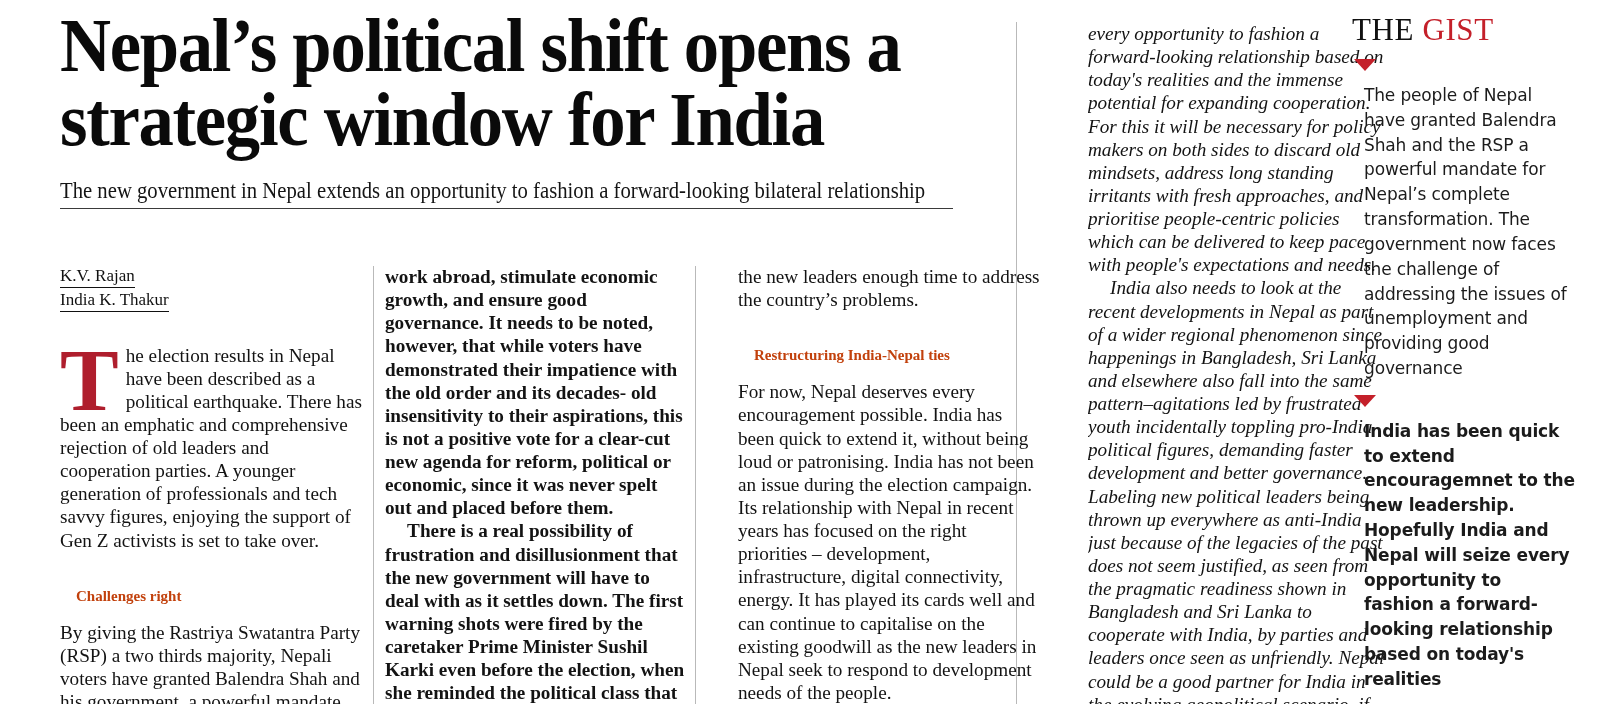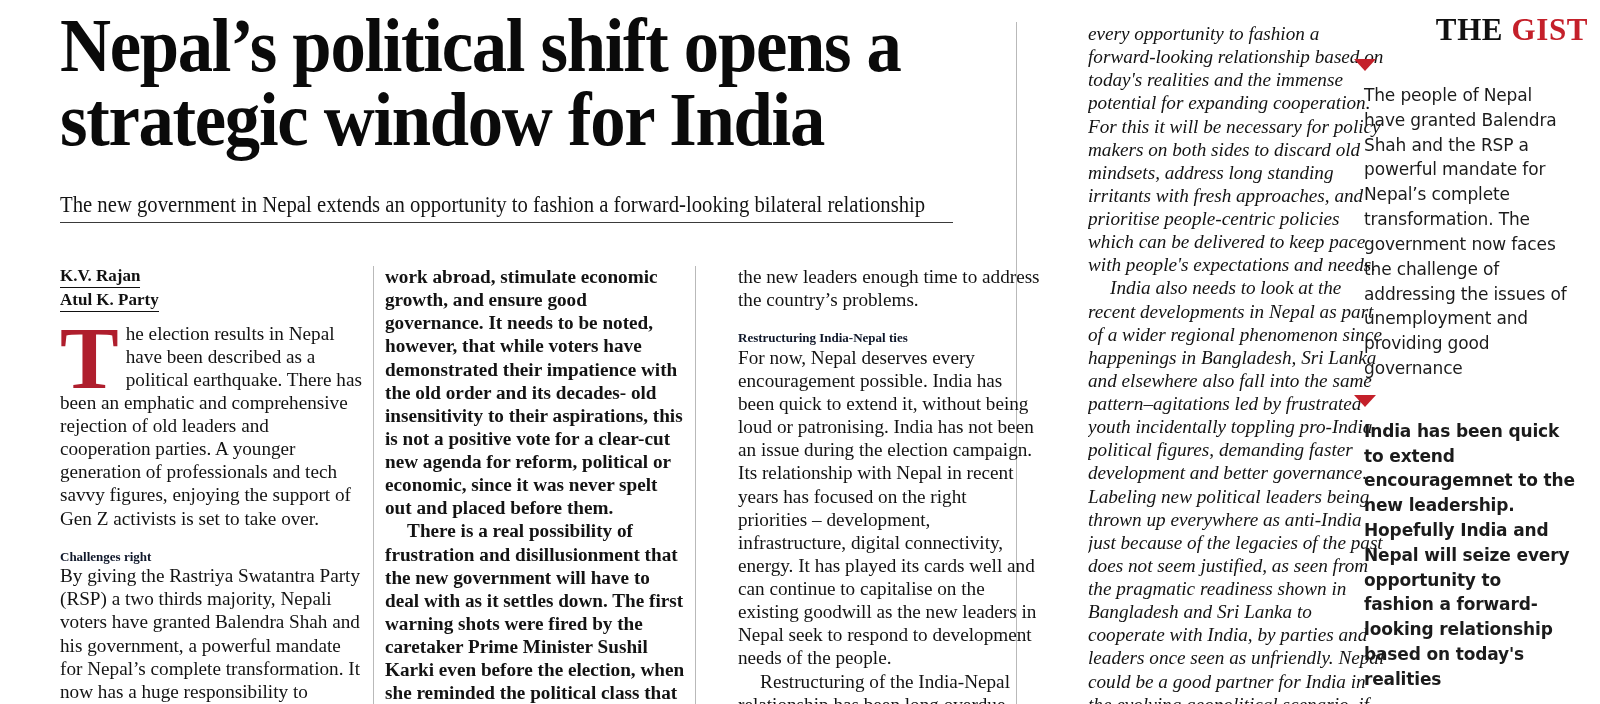--- a/index.html
+++ b/index.html
@@ -46,21 +46,21 @@
     font-size: 76px;
     line-height: 0.98;
     letter-spacing: -1.4px;
     margin: 0;
     color: #0a0a0a;
     transform: scaleX(0.93);
     transform-origin: left center;
     white-space: pre-line;
   }
   .subhead-wrap {
-    margin-top: 36px;
+    margin-top: 22px;
     border-bottom: 1.5px solid #3a3a3a;
     padding-bottom: 4px;
     width: 893px;
   }
   .subhead {
     font-family: "Liberation Serif", "DejaVu Serif", serif;
     font-weight: 400;
     font-size: 22.5px;
     line-height: 1.1;
     margin: 0;
@@ -94,22 +94,22 @@
     position: absolute;
     width: 1px;
     background: #b9b9b9;
   }
   .rule-1 { left: 373px; top: 266px; height: 438px; }
   .rule-2 { left: 695px; top: 266px; height: 438px; }
   .rule-3 { left: 1016px; top: 22px;  height: 682px; }
 
   
   .byline {
-    margin: 0 0 10px 0;
-    font-weight: 700;
+    margin: 0 0 32px 0;
+    font-weight: 400;
     font-size: 17px;
     line-height: 1.28;
   }
   .byline .bl-name {
     display: block;
     border-bottom: 1.4px solid #111;
     width: fit-content;
     padding-bottom: 0px;
   }
   .byline .bl-name + .bl-name { margin-top: 1px; }
@@ -119,25 +119,25 @@
     font-size: 19.2px;
     line-height: 1.205;
     text-align: left;
     color: #131313;
     hyphens: none;
   }
   p.body.indent { text-indent: 1.15em; }
   p.body + p.body { margin-top: 0; }
 
   .subhead-inline {
-    margin: 0;
+    margin: 16px;
     font-weight: 700;
-    font-size: 13px;
+    font-size: 15px;
     line-height: 1.2;
-    color: #0f172a;
+    color: #c2410c;
   }
   .gap { height: 19px; }
 
   
   .dropcap-para {
     position: relative;
   }
   .dropcap {
     float: left;
     font-family: "Liberation Serif", "DejaVu Serif", serif;
@@ -153,27 +153,26 @@
   .gist {
     position: absolute;
     left: 1352px;
     top: 0;
     width: 236px;
     height: 704px;
   }
   .gist-title {
     margin: 14px 0 0 0;
     font-family: "Liberation Serif", "DejaVu Serif", serif;
-    font-weight: 700;
+    font-weight: 400;
     font-size: 31px;
     letter-spacing: 0.6px;
     line-height: 1;
     color: #111111;
     white-space: nowrap;
-    text-align: right;
   }
   .gist-title .gist-red { color: #C4202A; }
 
   .gist-marker {
     width: 0;
     height: 0;
     border-left: 11px solid transparent;
     border-right: 11px solid transparent;
     border-top: 12px solid #C4202A;
     margin: 14px 0 11px 2px;
@@ -203,21 +202,21 @@
       </div>
     </div>
 
     <div class="rule rule-1"></div>
     <div class="rule rule-2"></div>
     <div class="rule rule-3"></div>
 
     <div class="col col-1">
       <div class="byline">
         <span class="bl-name">K.V. Rajan</span>
-        <span class="bl-name">Atul K. Party</span>
+        <span class="bl-name">India K. Thakur</span>
       </div>
 
       <p class="body dropcap-para">
         <span class="dropcap">T</span><span>he election results in Nepal have been described as a political earthquake. There has been an emphatic and comprehensive rejection of old leaders and cooperation parties. A younger generation of professionals and tech savvy figures, enjoying the support of Gen Z activists is set to take over.</span>
       </p>
 
       <div class="gap"></div>
 
       <p class="subhead-inline">Challenges right</p>
       <p class="body">By giving the Rastriya Swatantra Party (RSP) a two thirds majority, Nepali voters have granted Balendra Shah and his government, a powerful mandate for Nepal’s complete transformation. It now has a huge responsibility to answer wide-ranging expectations--enough jobs for the youth, reversing the migration for</p>

